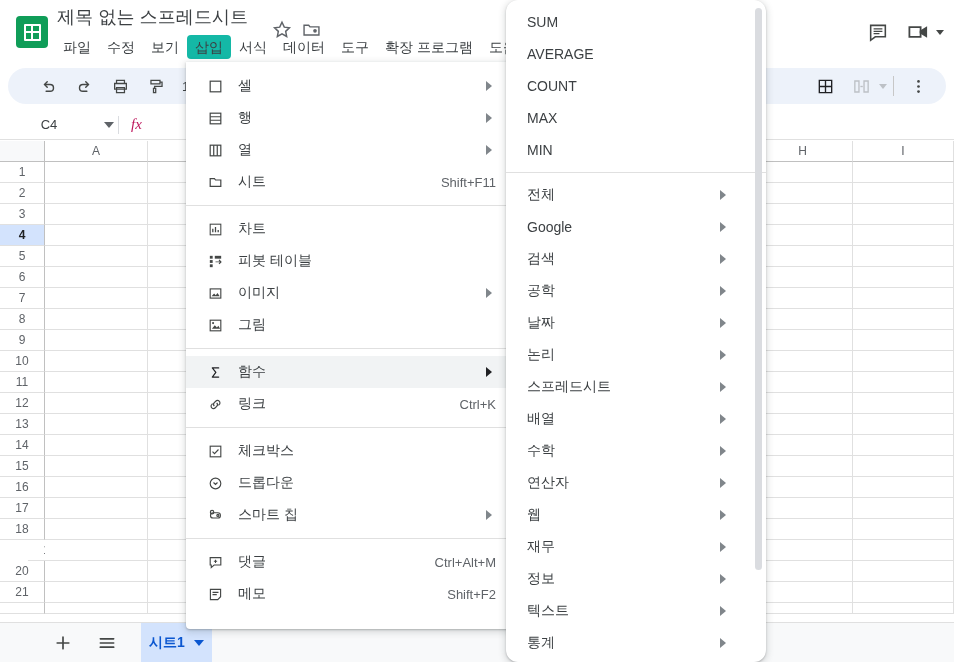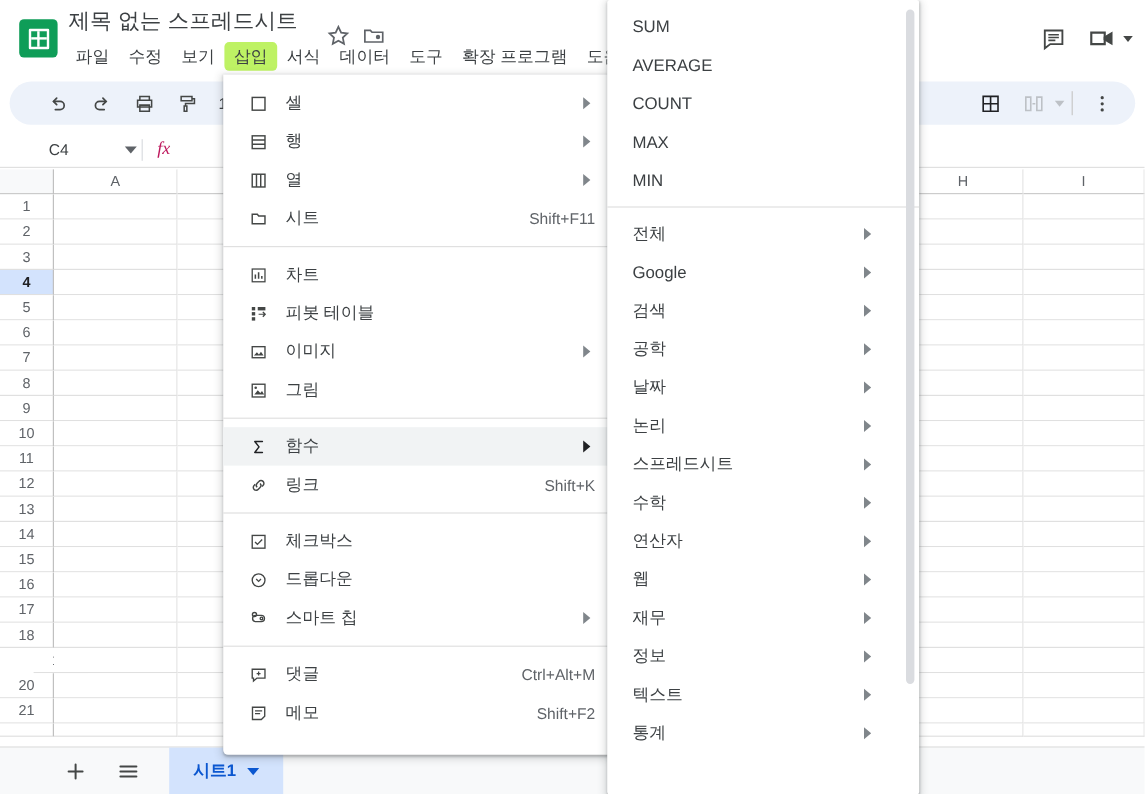--- a/index.html
+++ b/index.html
@@ -21,21 +21,21 @@
   .logo .sheetglyph:after  { content:''; position:absolute; top:0; bottom:0; left:5px; width:2px; background:#fff; }
 
   .doc-title { position:absolute; left:57px; top:5px; font-size:18px; color:#3c4043;
                letter-spacing:.1px; white-space:nowrap; }
   .star-icon { position:absolute; left:271px; top:19px; width:22px; height:22px; color:#5f6368; }
   .move-icon { position:absolute; left:301px; top:19px; width:22px; height:22px; color:#5f6368; }
 
   .menubar { position:absolute; left:55px; top:35px; height:24px; display:flex; align-items:center; gap:0px; }
   .menu-item { font-size:14px; color:#3c4043; padding:3px 8px; border-radius:4px;
                line-height:18px; white-space:nowrap; cursor:default; }
-  .menu-item.active { background:#bef264; }
+  .menu-item.active { background:#14b8a6; }
 
   .hdr-right { position:absolute; right:10px; top:12px; display:flex; align-items:center; gap:4px; }
   .hdr-btn { width:40px; height:40px; border-radius:50%; display:flex; align-items:center;
              justify-content:center; color:#444746; }
   .caret-dn { width:0;height:0;border-left:4px solid transparent;border-right:4px solid transparent;
               border-top:5px solid #444746; margin-left:-2px; }
 
   
   .toolbar { position:absolute; left:8px; top:68px; right:8px; height:36px;
              background:#edf2fa; border-radius:18px; display:flex; align-items:center; }
@@ -69,21 +69,21 @@
   .rowhdr.sel { background:#d3e3fd; color:#202124; font-weight:bold; }
   .cell { position:absolute; height:21px; border-right:1px solid #e0e0e0;
           border-bottom:1px solid #e0e0e0; background:#fff; }
 
   
   .sheetbar { position:absolute; left:0; bottom:0; width:954px; height:40px;
               background:#f8f9fa; border-top:1px solid #e0e0e0; display:flex; align-items:center; }
   .sb-btn { width:36px; height:36px; margin-left:8px; border-radius:50%; display:flex;
             align-items:center; justify-content:center; color:#444746; }
   .sb-btn.plus { margin-left:45px; }
-  .sheettab { margin-left:16px; height:40px; padding:0 20px; background:#d3e3fd;
+  .sheettab { margin-left:16px; height:40px; padding:0 8px; background:#d3e3fd;
               display:flex; align-items:center; gap:9px; font-size:14px; color:#0b57d0; font-weight:bold; }
   .sheettab .caret { width:0;height:0;border-left:5px solid transparent;border-right:5px solid transparent;
                      border-top:6px solid #0b57d0; }
 
   
   .menu-pop { position:absolute; background:#fff; box-shadow:0 2px 6px 2px rgba(60,64,67,.15), 0 1px 2px rgba(60,64,67,.3);
               border-radius:0 0 4px 4px; }
   #insert-menu { left:186px; top:62px; width:324px; height:567px; padding-top:8px; }
   .mi { position:relative; height:32px; display:flex; align-items:center; cursor:default; }
   .mi:hover, .mi.hl { background:#f1f3f4; }
@@ -91,21 +91,21 @@
              display:flex; align-items:center; justify-content:center; }
   .mi .lbl { margin-left:52px; font-size:14px; color:#3c4043; white-space:nowrap; }
   .mi .accel { position:absolute; right:14px; font-size:13px; color:#5f6368; }
   .mi .arw { position:absolute; right:18px; width:0;height:0;
              border-top:5px solid transparent; border-bottom:5px solid transparent;
              border-left:6px solid #80868b; }
   .mi.hl .arw { border-left-color:#202124; }
   .divider { height:1px; background:#e0e0e0; margin:7px 0; }
 
   #func-submenu { left:506px; top:0px; width:260px; height:662px; padding-top:6px;
-                  border-radius:2px; overflow:hidden; }
+                  border-radius:12px; overflow:hidden; }
   .si { position:relative; height:32px; display:flex; align-items:center; cursor:default; }
   .si .lbl { margin-left:21px; font-size:14px; color:#3c4043; white-space:nowrap; }
   .si .arw { position:absolute; right:40px; width:0;height:0;
              border-top:5px solid transparent; border-bottom:5px solid transparent;
              border-left:6px solid #80868b; }
   .sub-divider { height:1px; background:#e0e0e0; margin:6px 0; }
   .sub-scroll-thumb { position:absolute; right:4px; top:8px; width:7px; height:562px;
                       background:#dadce0; border-radius:4px; }
 
   svg { display:block; }
@@ -575,21 +575,21 @@
         <span class="arw"></span>
       </div>
       <div class="mi">
         <span class="ico">
           <svg viewBox="0 0 24 24" width="17" height="17" fill="none" stroke="#444746" stroke-width="1.7">
             <path d="M10.3 14.2a3.4 3.4 0 010-4.8l2-2a3.4 3.4 0 114.8 4.8l-1 1"></path>
             <path d="M13.7 9.8a3.4 3.4 0 010 4.8l-2 2a3.4 3.4 0 11-4.8-4.8l1-1"></path>
           </svg>
         </span>
         <span class="lbl">링크</span>
-        <span class="accel">Shift+K</span>
+        <span class="accel">Ctrl+K</span>
       </div>
       <div class="divider"></div>
       <div class="mi">
         <span class="ico">
           <svg viewBox="0 0 24 24" width="17" height="17" fill="none" stroke="#444746" stroke-width="1.6">
             <rect x="4.5" y="4.5" width="15" height="15"></rect>
             <path d="M7.8 12.2l2.8 2.8 5.6-5.8"></path>
           </svg>
         </span>
         <span class="lbl">체크박스</span>
@@ -677,20 +677,24 @@
         </div>
         <div class="si">
           <span class="lbl">논리</span>
           <span class="arw"></span>
         </div>
         <div class="si">
           <span class="lbl">스프레드시트</span>
           <span class="arw"></span>
         </div>
         <div class="si">
+          <span class="lbl">배열</span>
+          <span class="arw"></span>
+        </div>
+        <div class="si">
           <span class="lbl">수학</span>
           <span class="arw"></span>
         </div>
         <div class="si">
           <span class="lbl">연산자</span>
           <span class="arw"></span>
         </div>
         <div class="si">
           <span class="lbl">웹</span>
           <span class="arw"></span>

